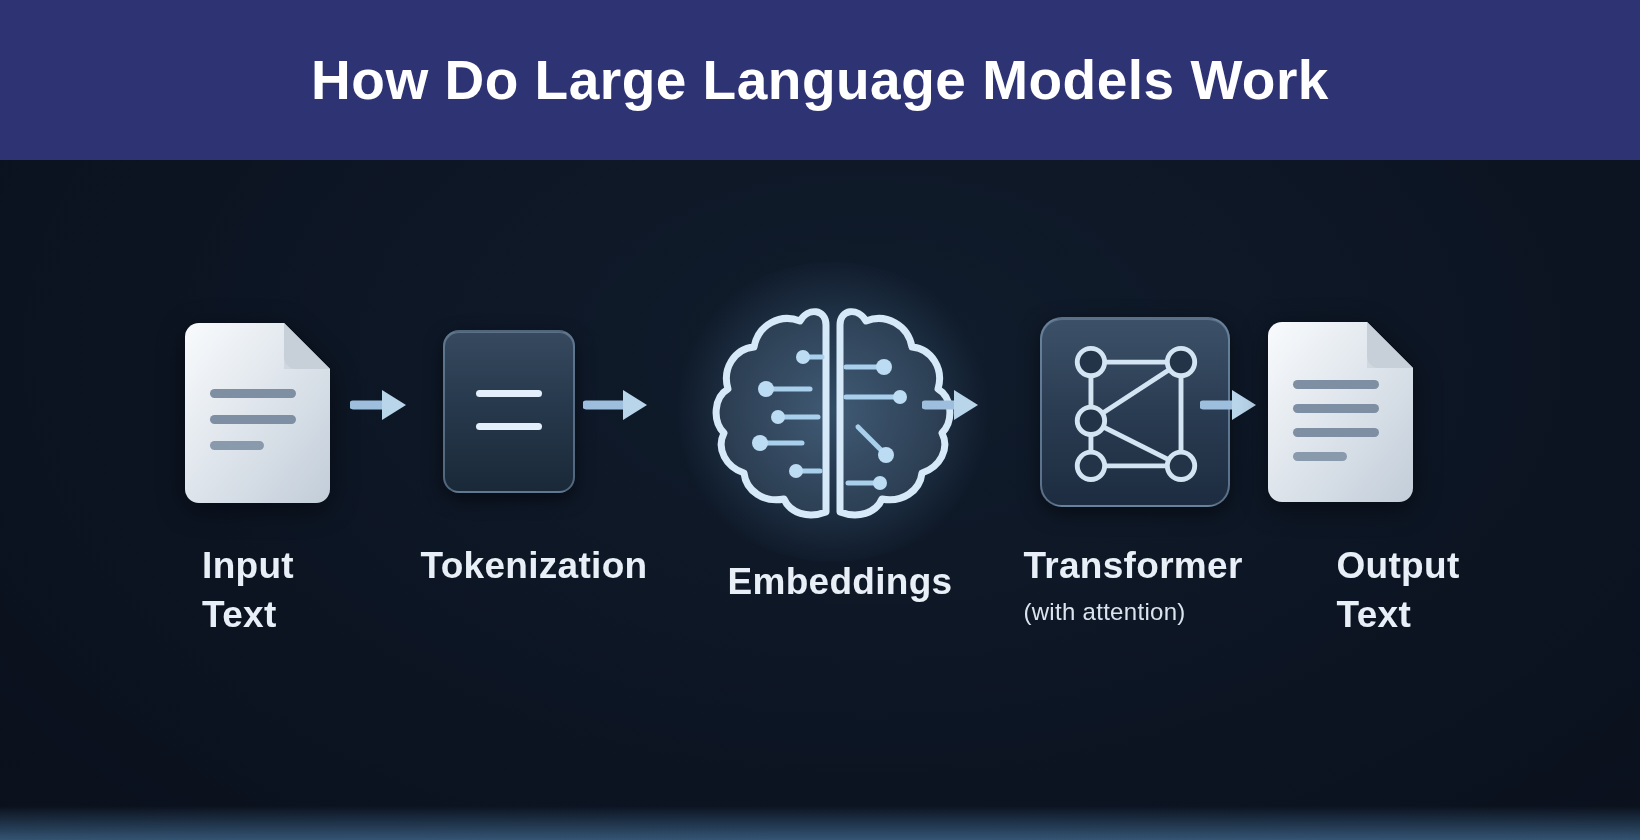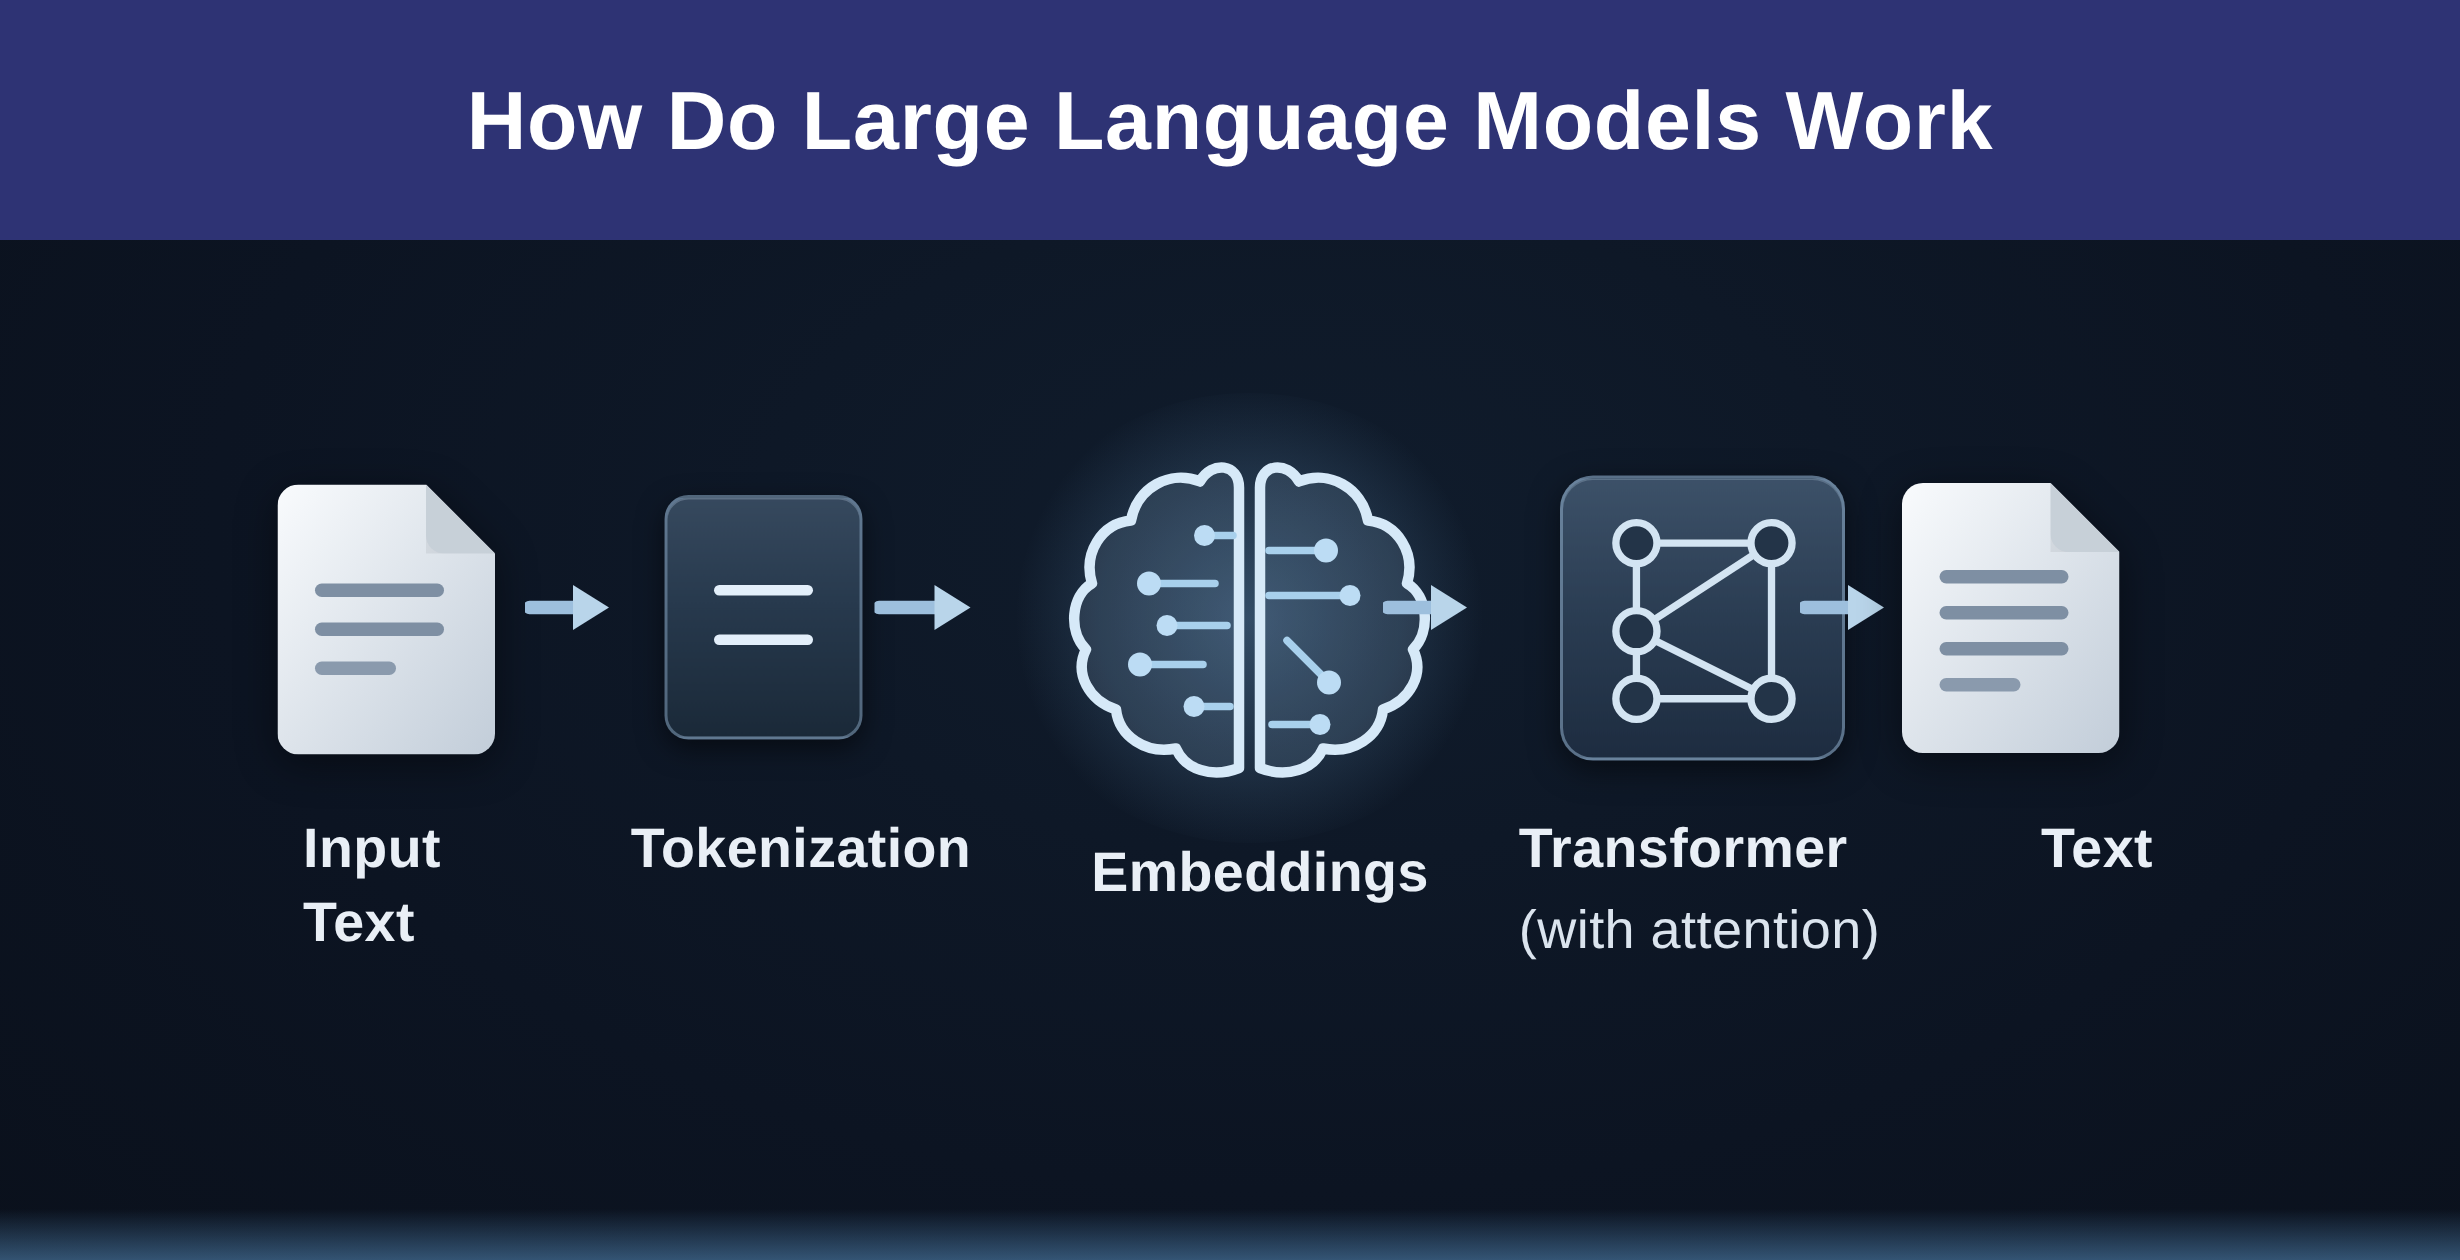--- a/index.html
+++ b/index.html
@@ -46,21 +46,21 @@
   .brain-glow {
     border-radius:50%;
     background:radial-gradient(circle, rgba(132,192,242,0.30) 0%, rgba(132,192,242,0.13) 45%, rgba(132,192,242,0) 70%);
   }
   .label {
     position:absolute; transform:translateX(-50%); text-align:left;
     color:#e9eff6; font-size:37px; font-weight:600; line-height:1.32;
     letter-spacing:0.3px; white-space:nowrap;
   }
   .sublabel {
-    font-size:36px; font-weight:400; color:#dbe4ee; margin-top:5px;
+    font-size:24px; font-weight:400; color:#dbe4ee; margin-top:5px;
   }
 </style>
 </head>
 <body>
 
 <div class="canvas">
 
   <div class="header">
     <div class="title">How Do Large Language Models Work</div>
   </div>
@@ -188,17 +188,18 @@
   <div class="label" style="left:840px; top:558px;">
     <div>Embeddings</div>
   </div>
 
   <div class="label" style="left:1133px; top:542px;">
     <div>Transformer</div>
     <div class="sublabel">(with attention)</div>
   </div>
 
   <div class="label" style="left:1398px; top:542px;">
+    <div>Output</div>
     <div>Text</div>
   </div>
 
   <div class="bottom-glow"></div>
 </div>
 
 </body></html>

